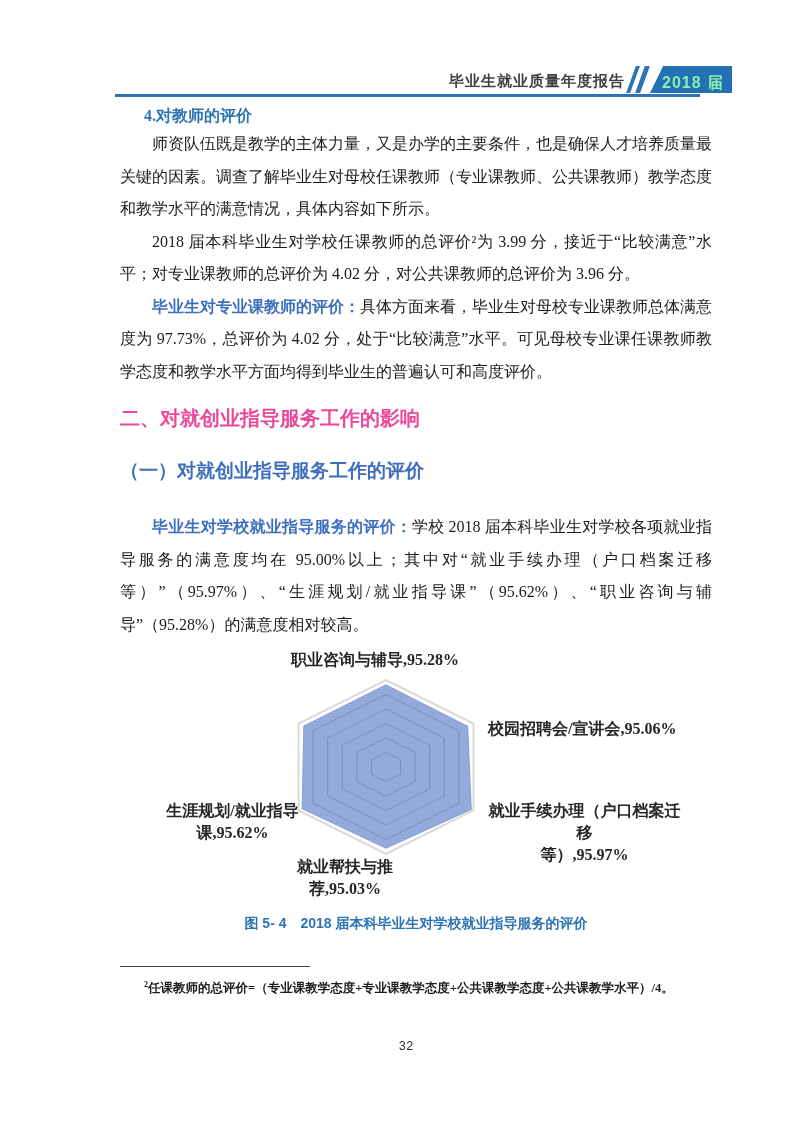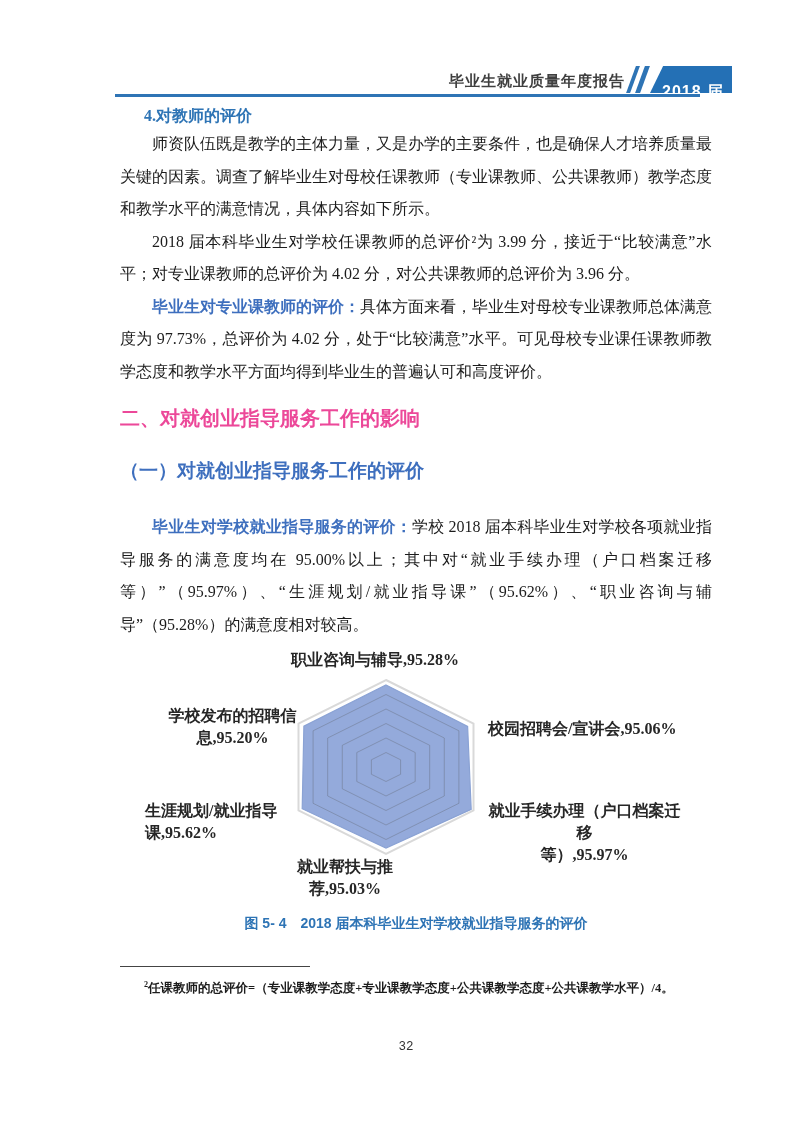--- a/index.html
+++ b/index.html
@@ -12,22 +12,22 @@
   
   .hdr-title{
     position:absolute; top:69px; left:300px; width:325px; text-align:right;
     font-family:"Liberation Sans","DejaVu Sans",sans-serif;
     font-weight:bold; font-size:15px; line-height:24px; color:#3f3f3f; letter-spacing:1px;
   }
   .hdr-slash{ position:absolute; top:66px; height:27px; background:#2e74b5; transform:skewX(-20deg); }
   .hdr-slash.s1{ left:631px; width:4px; }
   .hdr-slash.s2{ left:640px; width:5px; }
   .hdr-badge{
-    position:absolute; top:66px; left:650px; height:27px; padding:13px 8px 0 12px;
-    background:#2470b5; color:#ffffff; font-family:"Liberation Sans","DejaVu Sans",sans-serif;
+    position:absolute; top:66px; left:650px; height:27px; padding:4px 8px 0 12px;
+    background:#2470b5; color:#86efac; font-family:"Liberation Sans","DejaVu Sans",sans-serif;
     font-weight:bold; font-size:16px; line-height:26px; letter-spacing:1px;
     clip-path:polygon(16% 0,100% 0,100% 100%,0 100%);
   }
   .hdr-tail{ position:absolute; top:69px; left:701px; width:8px; height:22px; background:#2470b5; }
   .hdr-rule{ position:absolute; top:94px; left:115px; width:585px; height:3px; background:#2e74b5; }
   
   .content{ position:absolute; top:100px; left:120px; width:592px; }
   .sec4{ font-size:16px; font-weight:bold; color:#2e74b5; line-height:24px; margin:4px 0 0 24px; }
   .para{ font-size:16px; line-height:32.5px; text-align:justify; text-indent:2em; }
   .para .lead{ color:#3e6fbe; font-weight:bold; }
@@ -96,27 +96,23 @@
       <div>校园招聘会/宣讲会,95.06%</div>
     </div>
     <div class="rlabel" style="left:362px; top:155px; width:205px; text-align:center;">
       <div>就业手续办理（户口档案迁移</div>
       <div>等）,95.97%</div>
     </div>
     <div class="rlabel" style="left:135px; top:211px; width:180px; text-align:center;">
       <div>就业帮扶与推</div>
       <div>荐,95.03%</div>
     </div>
-    <div class="rlabel" style="left:25px; top:155px; width:175px; ">
+    <div class="rlabel" style="left:25px; top:155px; width:175px; text-align:center;">
       <div>生涯规划/就业指导</div>
       <div>课,95.62%</div>
-    </div>
-    <div class="rlabel" style="left:25px; top:60px; width:175px; text-align:center;">
-      <div>学校发布的招聘信</div>
-      <div>息,95.20%</div>
     </div>
   </div>
 
   <div class="figcap">图 5- 4　2018 届本科毕业生对学校就业指导服务的评价</div>
 
   <div class="fnrule"></div>
   <div class="footnote"><sup>2</sup><span>任课教师的总评价=（专业课教学态度+专业课教学态度+公共课教学态度+公共课教学水平）/4。</span></div>
 
   <div class="pagenum">32</div>
 

